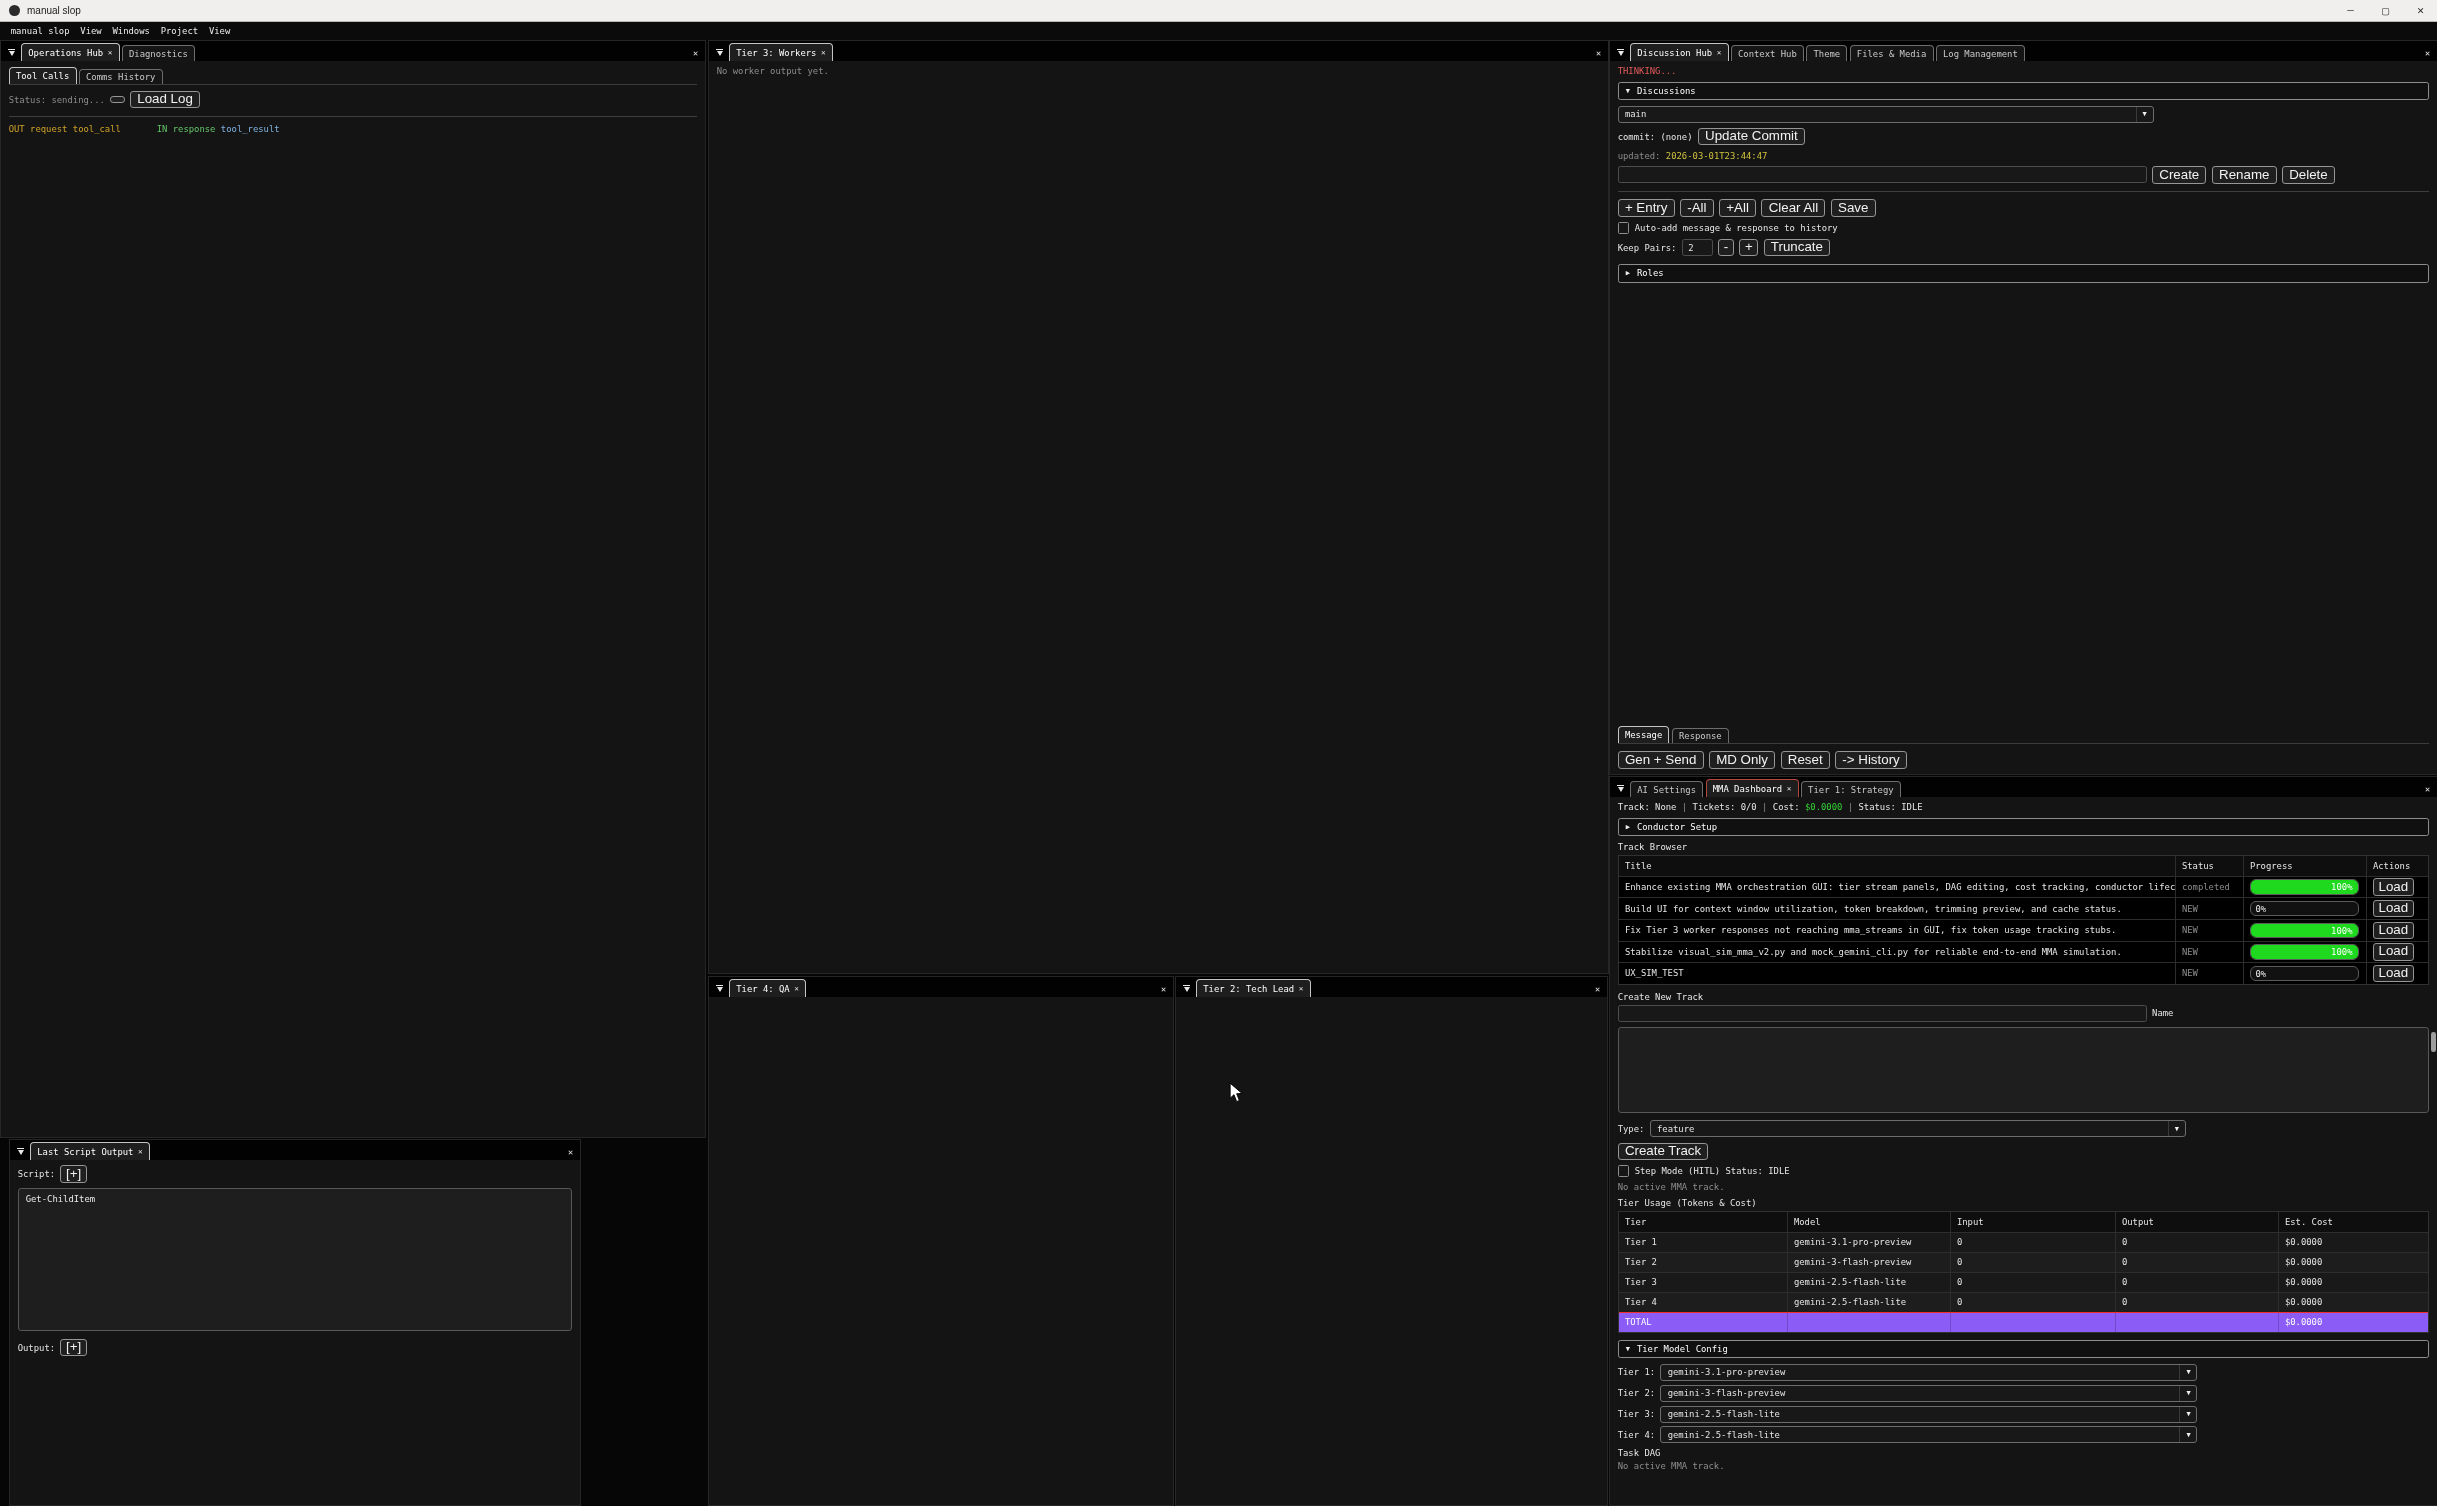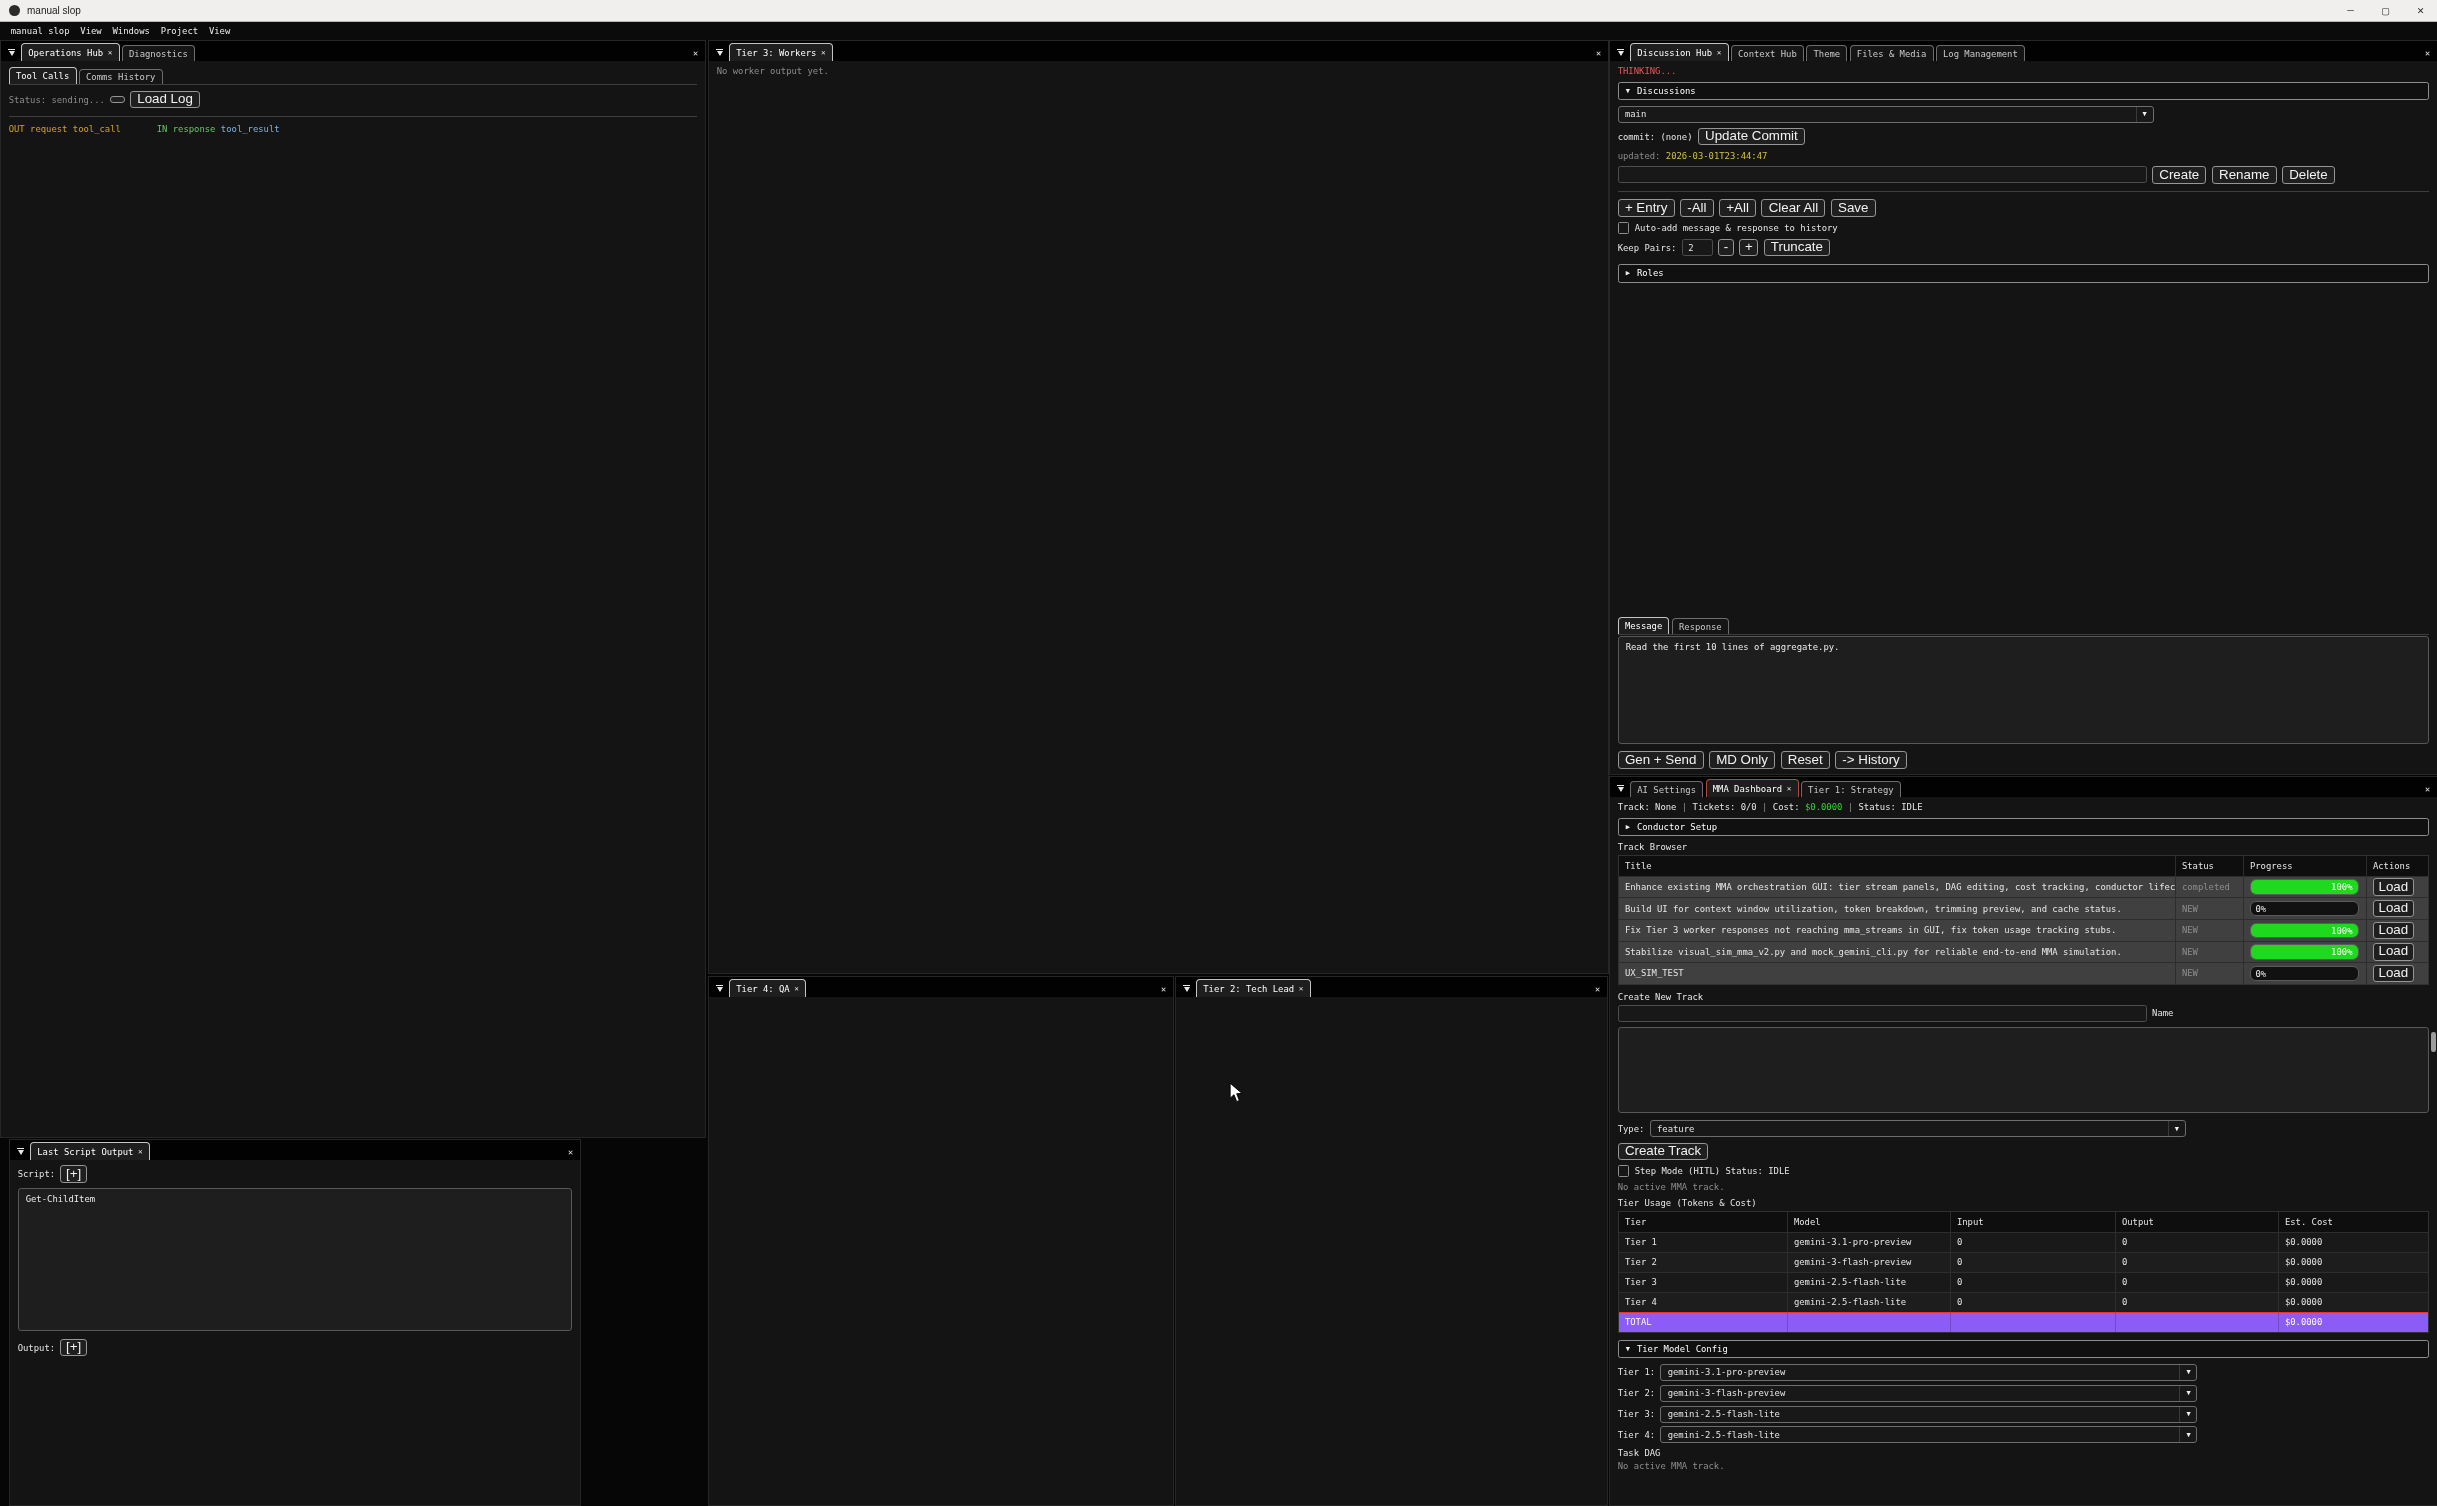--- a/index.html
+++ b/index.html
@@ -47,21 +47,21 @@
   .checkbox{width:11.6px;height:11.6px;background:#161616;border:0.8px solid #8d8d8d;border-radius:1.5px;flex:0 0 11.6px}
   .dim{color:#8c8c8c}
   .lbl{color:#e6e6e6;white-space:nowrap}
   textarea.box{background:#1e1e1e;border:0.8px solid #585858;border-radius:3.1px;color:#ececec;font:inherit;padding:4.6px 7px;resize:none;outline:none;width:100%}
   .itabbar{display:flex;align-items:flex-end;width:100%;height:18.5px;border-bottom:0.8px solid #3c3c3c;margin-bottom:0}
   .itabbar .tab{height:15.4px}
   .itabbar .tab.active{height:17px}
 
   
   .ttable{width:100%;border:0.8px solid #313131;background:#171717}
-  .trow{display:flex;height:21.6px;align-items:stretch;border-top:0.8px solid #2d2d2d;background:#404040}
+  .trow{display:flex;height:21.6px;align-items:stretch;border-top:0.8px solid #2d2d2d;background:#000000}
   .trow.head{border-top:none;background:#0e0e0e;height:20px}
   .tcell{padding:0 6.2px;overflow:hidden;white-space:nowrap;display:flex;align-items:center;border-left:0.8px solid #2d2d2d}
   .tcell:first-child{border-left:none}
   .c-title{width:556px;flex:0 0 556px}
   .c-status{width:68px;flex:0 0 68px}
   .c-prog{width:123px;flex:0 0 123px}
   .c-act{flex:1}
   .pbar{position:relative;width:109px;height:15.4px;background:#111;border:0.8px solid #5b5b5b;border-radius:6px;overflow:hidden}
   .pfill{height:100%;background:#1fd91f}
   .plabel{position:absolute;left:4.6px;top:0;line-height:14.6px;color:#f2f2f2}
@@ -245,21 +245,20 @@
       </div>
       <div class="grow"></div>
       <div class="itabbar">
         <div class="tab active">
             <span>Message</span>
           </div>
         <div class="tab">
             <span>Response</span>
           </div>
       </div>
-      <textarea class="box" style="height: 108px; margin-top: 1.5px;">Read the first 10 lines of aggregate.py.</textarea>
       <div class="row" style="margin-top:7px;margin-bottom:0">
         <button class="btn">Gen + Send</button>
         <button class="btn">MD Only</button>
         <button class="btn">Reset</button>
         <button class="btn">-&gt; History</button>
       </div>
     </div>
   </div>
 
   <div class="panel" style="left:1609px;top:776px;width:829px;height:730px">

